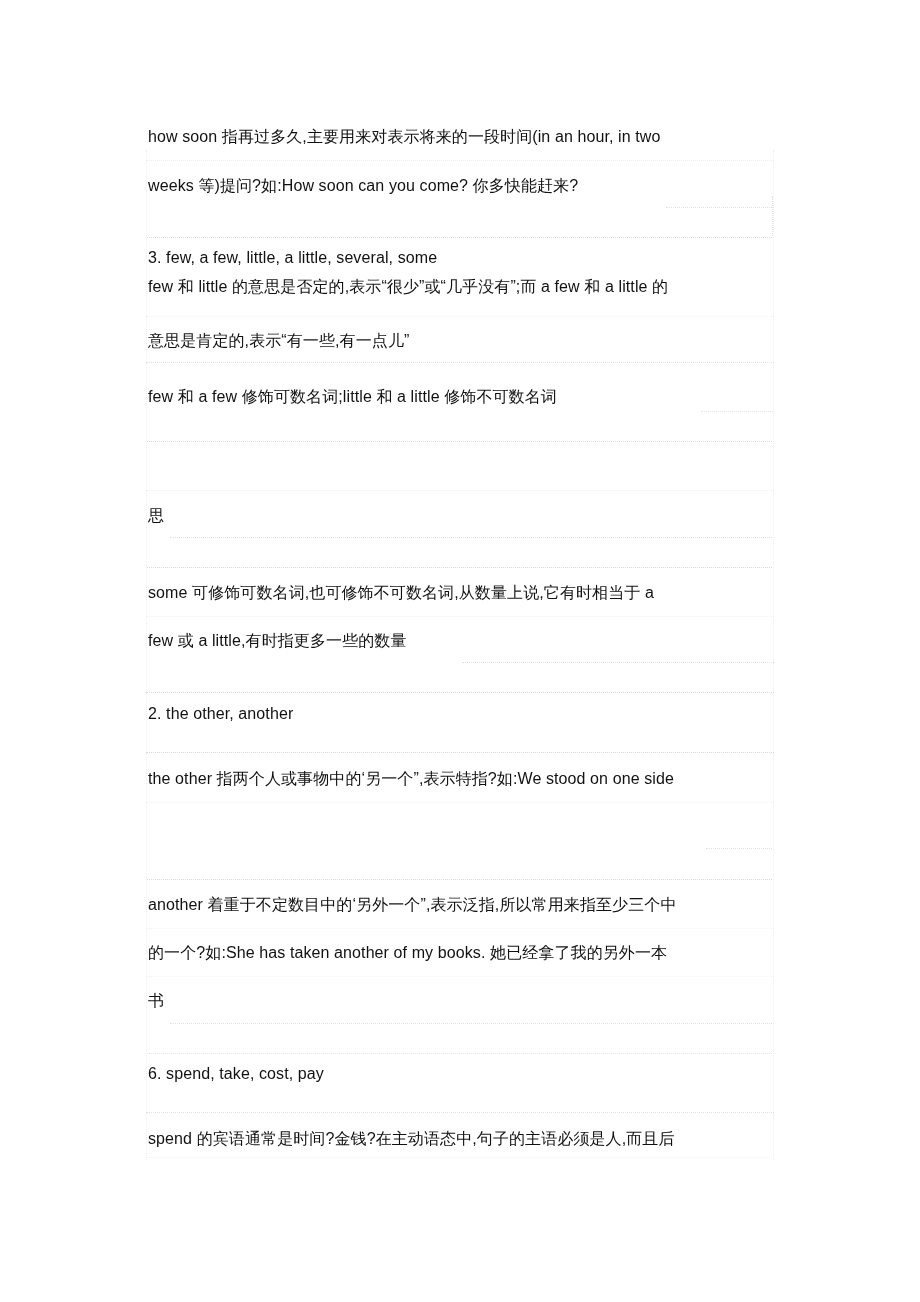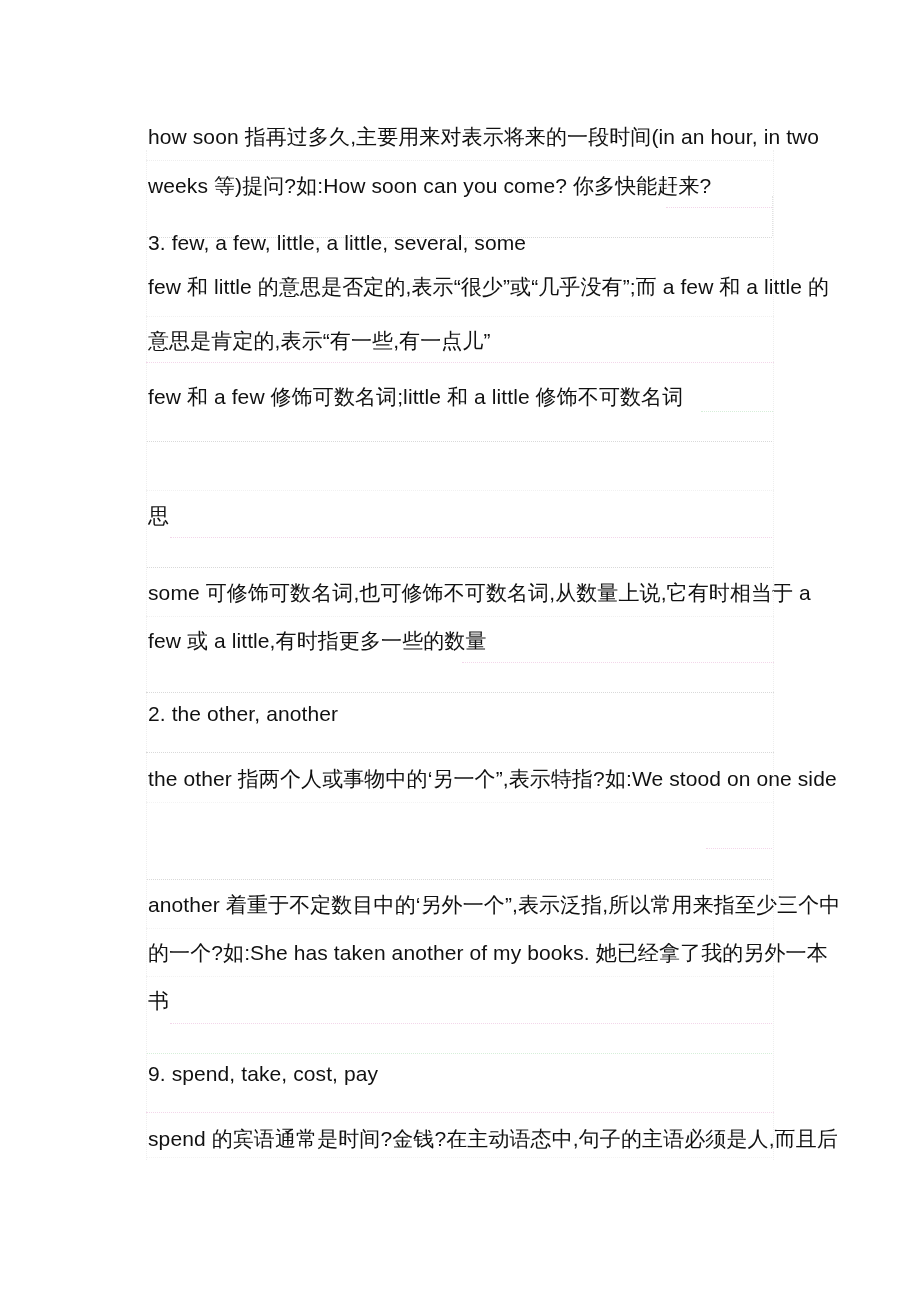--- a/index.html
+++ b/index.html
@@ -19,21 +19,21 @@
     position: absolute;
     left: 146px;
     top: 0;
     width: 628px;
     height: 1302px;
   }
   .line {
     position: absolute;
     left: 2px;
     white-space: nowrap;
-    font-size: 21px;
+    font-size: 16px;
     line-height: 22px;
     letter-spacing: 0.1px;
   }
   .dots {
     position: absolute;
     height: 0;
     border-top: 1px dotted #d9d9d9;
   }
   .dots.pink { border-top-color: #f3d6ea; }
   .dots.green { border-top-color: #d6efd9; }
@@ -48,21 +48,21 @@
 
 <div class="page">
 
   <div class="line" style="top:126px">how soon 指再过多久,主要用来对表示将来的一段时间(in an hour, in two</div>
   <div class="dots" style="top:160px;left:0;width:628px;border-top-color:#eeeeee"></div>
   <div class="line" style="top:175px">weeks  等)提问?如:How soon can you come?  你多快能赶来?</div>
   <div class="dots pink" style="top:207px;left:520px;width:106px"></div>
   <div class="dots" style="top:237px;left:0;width:628px"></div>
   <div class="vdots" style="top:196px;left:626px;height:40px"></div>
 
-  <div class="line" style="top:232px">3. few, a few, little, a little, several, some</div>
+  <div class="line" style="top:247px">3. few, a few, little, a little, several, some</div>
   <div class="line" style="top:276px">few  和 little 的意思是否定的,表示“很少”或“几乎没有”;而 a few 和 a little 的</div>
   <div class="dots" style="top:316px;left:0;width:628px;border-top-color:#f1f1f1"></div>
   <div class="line" style="top:330px">意思是肯定的,表示“有一些,有一点儿”</div>
   <div class="dots pink" style="top:362px;left:0;width:628px"></div>
 
   <div class="line" style="top:386px">few  和 a few 修饰可数名词;little  和 a little  修饰不可数名词</div>
   <div class="dots green" style="top:411px;left:555px;width:72px"></div>
   <div class="dots" style="top:441px;left:0;width:628px"></div>
 
   <div class="dots" style="top:490px;left:0;width:628px;border-top-color:#f1f1f1"></div>
@@ -84,20 +84,20 @@
   <div class="dots" style="top:879px;left:0;width:628px"></div>
 
   <div class="line" style="top:894px">another 着重于不定数目中的‘另外一个”,表示泛指,所以常用来指至少三个中</div>
   <div class="dots" style="top:928px;left:0;width:628px;border-top-color:#f3f3f3"></div>
   <div class="line" style="top:942px">的一个?如:She has taken another of my books.  她已经拿了我的另外一本</div>
   <div class="dots" style="top:976px;left:0;width:628px;border-top-color:#f3f3f3"></div>
   <div class="line" style="top:990px">书</div>
   <div class="dots pink" style="top:1023px;left:24px;width:604px"></div>
 
   <div class="dots green" style="top:1053px;left:0;width:628px"></div>
-  <div class="line" style="top:1063px">9. spend, take, cost, pay</div>
+  <div class="line" style="top:1063px">6. spend, take, cost, pay</div>
   <div class="dots pink" style="top:1112px;left:0;width:628px"></div>
   <div class="line" style="top:1128px">spend 的宾语通常是时间?金钱?在主动语态中,句子的主语必须是人,而且后</div>
   <div class="dots" style="top:1157px;left:0;width:628px;border-top-color:#f3f3f3"></div>
 
   <div class="vdots" style="top:150px;left:0;height:1010px;border-left-color:#eeeeee"></div>
   <div class="vdots" style="top:150px;left:627px;height:1010px;border-left-color:#eeeeee"></div>
 </div>
 
 </body></html>

